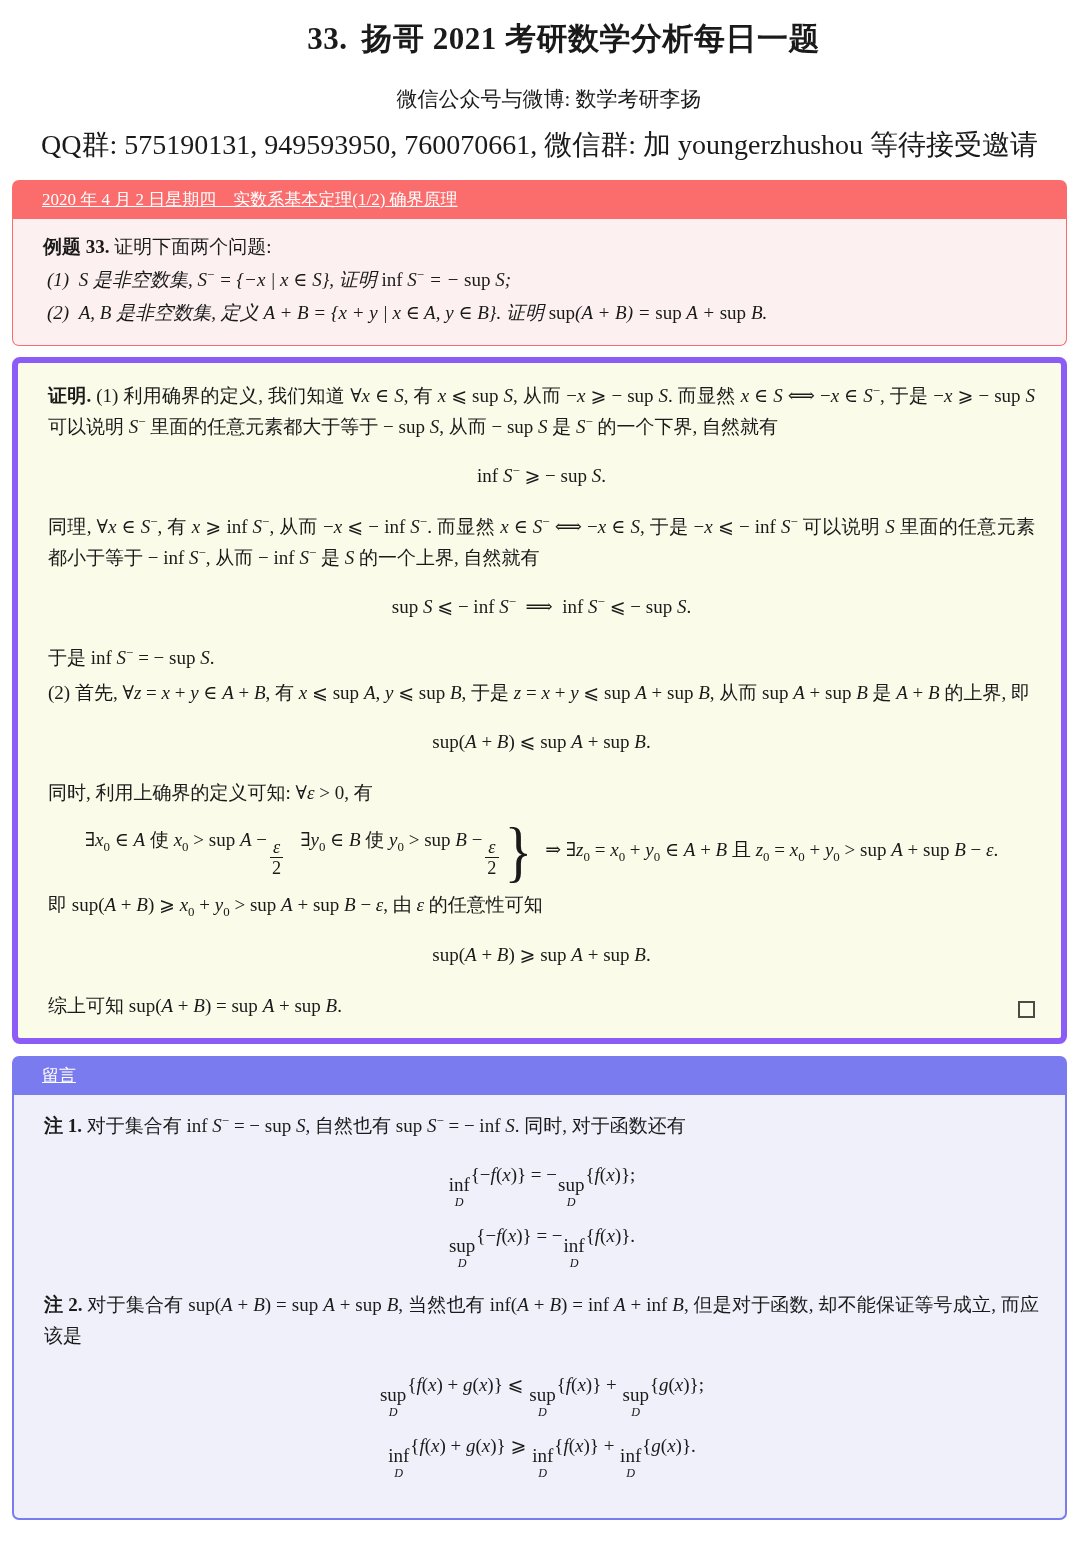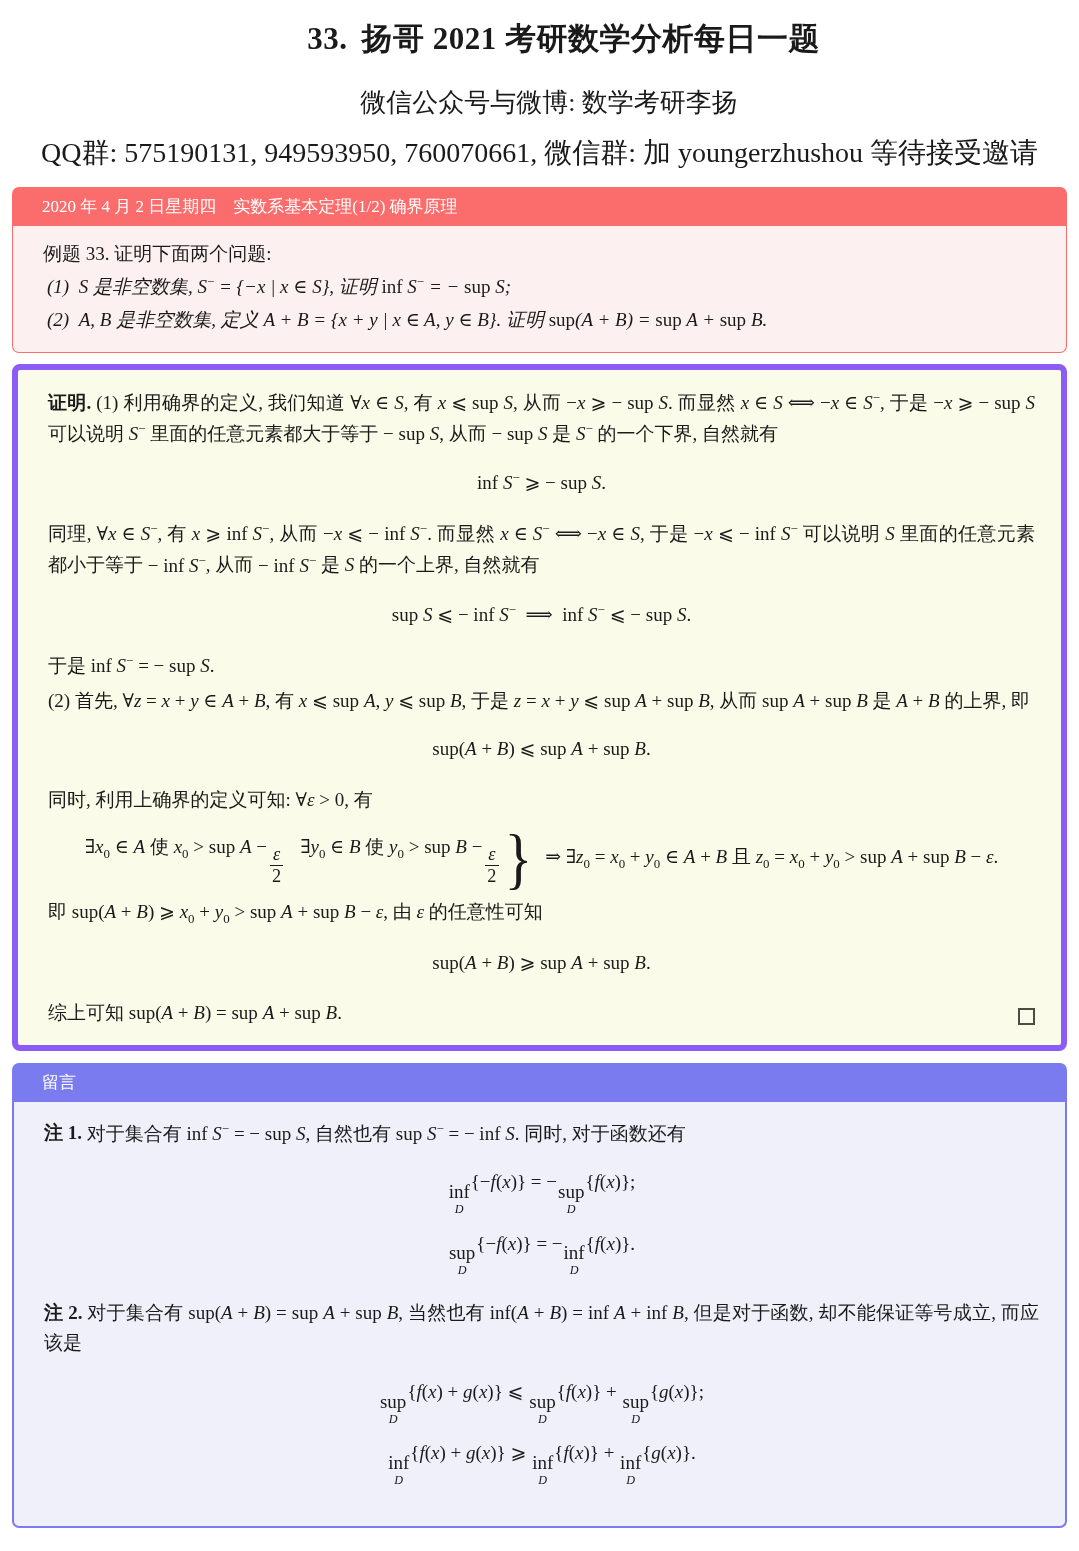--- a/index.html
+++ b/index.html
@@ -26,21 +26,21 @@
     font-size: 31px;
     font-weight: bold;
     letter-spacing: 0.5px;
     margin: 18px 0 0 0;
     padding: 0 40px;
     line-height: 1.35;
   }
   .doc-title .num { margin-right: 14px; margin-left: 48px; }
   .subtitle {
     text-align: center;
-    font-size: 26px;
+    font-size: 21px;
     margin-top: 24px;
     line-height: 1.45;
     padding-left: 19px;
   }
   .subtitle2 {
     text-align: center;
     font-size: 28px;
     margin-top: 11px;
     line-height: 1.45;
     padding: 0 20px;
@@ -50,20 +50,21 @@
   .box {
     margin: 0 12px;
     box-sizing: border-box;
   }
   .box-head {
     font-size: 17px;
     color: #ffffff;
     padding: 9px 14px 8px 30px;
     line-height: 1.3;
     border-radius: 7px 7px 0 0;
+    text-decoration: underline;
   }
   .box-body {
     padding: 16px 26px 18px 30px;
     font-size: 19px;
     line-height: 1.62;
   }
 
   
   .box-problem { margin-top: 14px; }
   .box-problem .box-head {
@@ -72,21 +73,21 @@
   .box-problem .box-body {
     background: #fdf0f0;
     border: 1px solid #fb6d6d;
     border-top: none;
     border-radius: 0 0 7px 7px;
     padding-top: 13px;
     padding-bottom: 14px;
   }
   .prob-line { margin: 0 0 2px 0; }
   .prob-line.item { font-style: italic; padding-left: 4px; }
-  .prob-head-lbl { font-weight: normal; text-align: center; }
+  .prob-head-lbl { font-weight: bold; text-align: center; }
 
   
   .box-proof { margin-top: 11px; }
   .box-proof .box-body {
     background: #fbfbe9;
     border: 6px solid #8b5cf6;
     border-radius: 8px;
     padding: 18px 26px 16px 30px;
   }
   .proof-p { margin: 0 0 4px 0; text-align: justify; }

